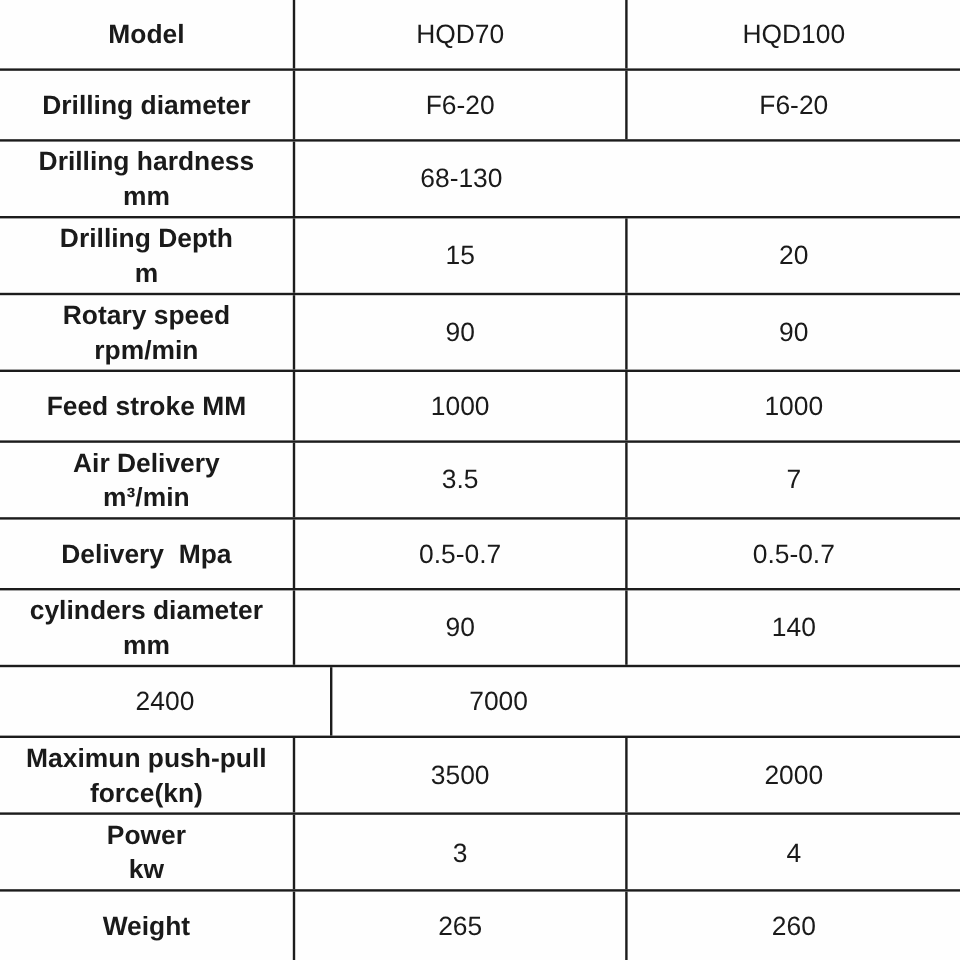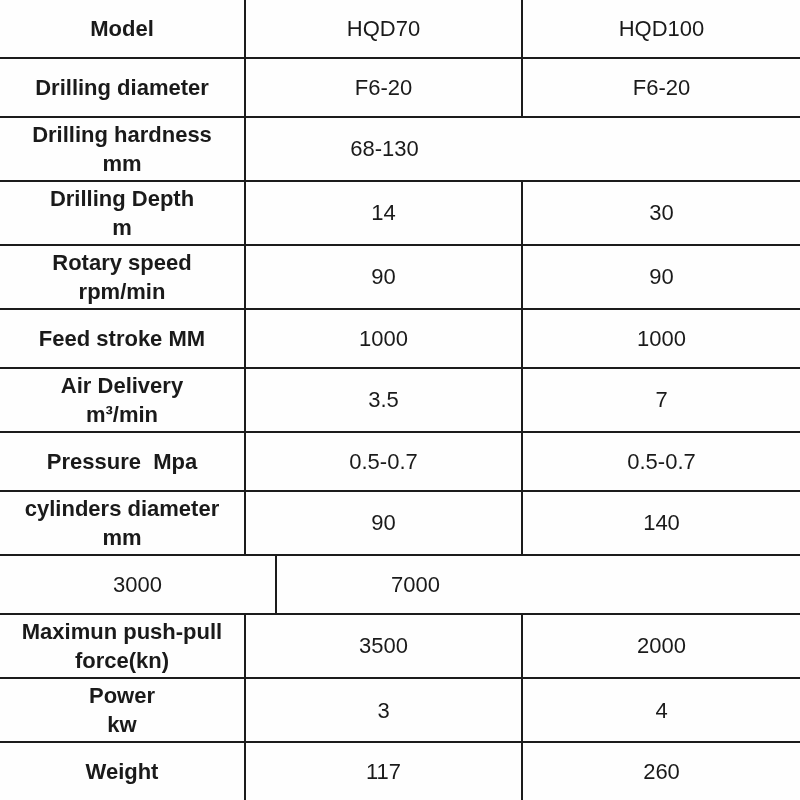--- a/index.html
+++ b/index.html
@@ -69,22 +69,22 @@
 
   <div class="row">
     <div class="cell label">Drilling hardness
 mm</div>
     <div class="cell value">68-130</div>
   </div>
 
   <div class="row">
     <div class="cell label">Drilling Depth
 m</div>
-    <div class="cell value mid">14</div>
-    <div class="cell value">30</div>
+    <div class="cell value mid">15</div>
+    <div class="cell value">20</div>
   </div>
 
   <div class="row">
     <div class="cell label">Rotary speed
 rpm/min</div>
     <div class="cell value mid">90</div>
     <div class="cell value">90</div>
   </div>
 
   <div class="row">
@@ -94,50 +94,50 @@
   </div>
 
   <div class="row">
     <div class="cell label">Air Delivery
 m³/min</div>
     <div class="cell value mid">3.5</div>
     <div class="cell value">7</div>
   </div>
 
   <div class="row">
-    <div class="cell label">Pressure  Mpa</div>
+    <div class="cell label">Delivery  Mpa</div>
     <div class="cell value mid">0.5-0.7</div>
     <div class="cell value">0.5-0.7</div>
   </div>
 
   <div class="row">
     <div class="cell label">cylinders diameter
 mm</div>
     <div class="cell value mid">90</div>
     <div class="cell value">140</div>
   </div>
 
   <div class="row">
-    <div class="cell value mid">3000</div>
+    <div class="cell value mid">2400</div>
     <div class="cell value">7000</div>
   </div>
 
   <div class="row">
     <div class="cell label">Maximun push-pull
 force(kn)</div>
     <div class="cell value mid">3500</div>
     <div class="cell value">2000</div>
   </div>
 
   <div class="row">
     <div class="cell label">Power
 kw</div>
     <div class="cell value mid">3</div>
     <div class="cell value">4</div>
   </div>
 
   <div class="row">
     <div class="cell label">Weight</div>
-    <div class="cell value mid">117</div>
+    <div class="cell value mid">265</div>
     <div class="cell value">260</div>
   </div>
 
 </div>
 
 </body></html>

